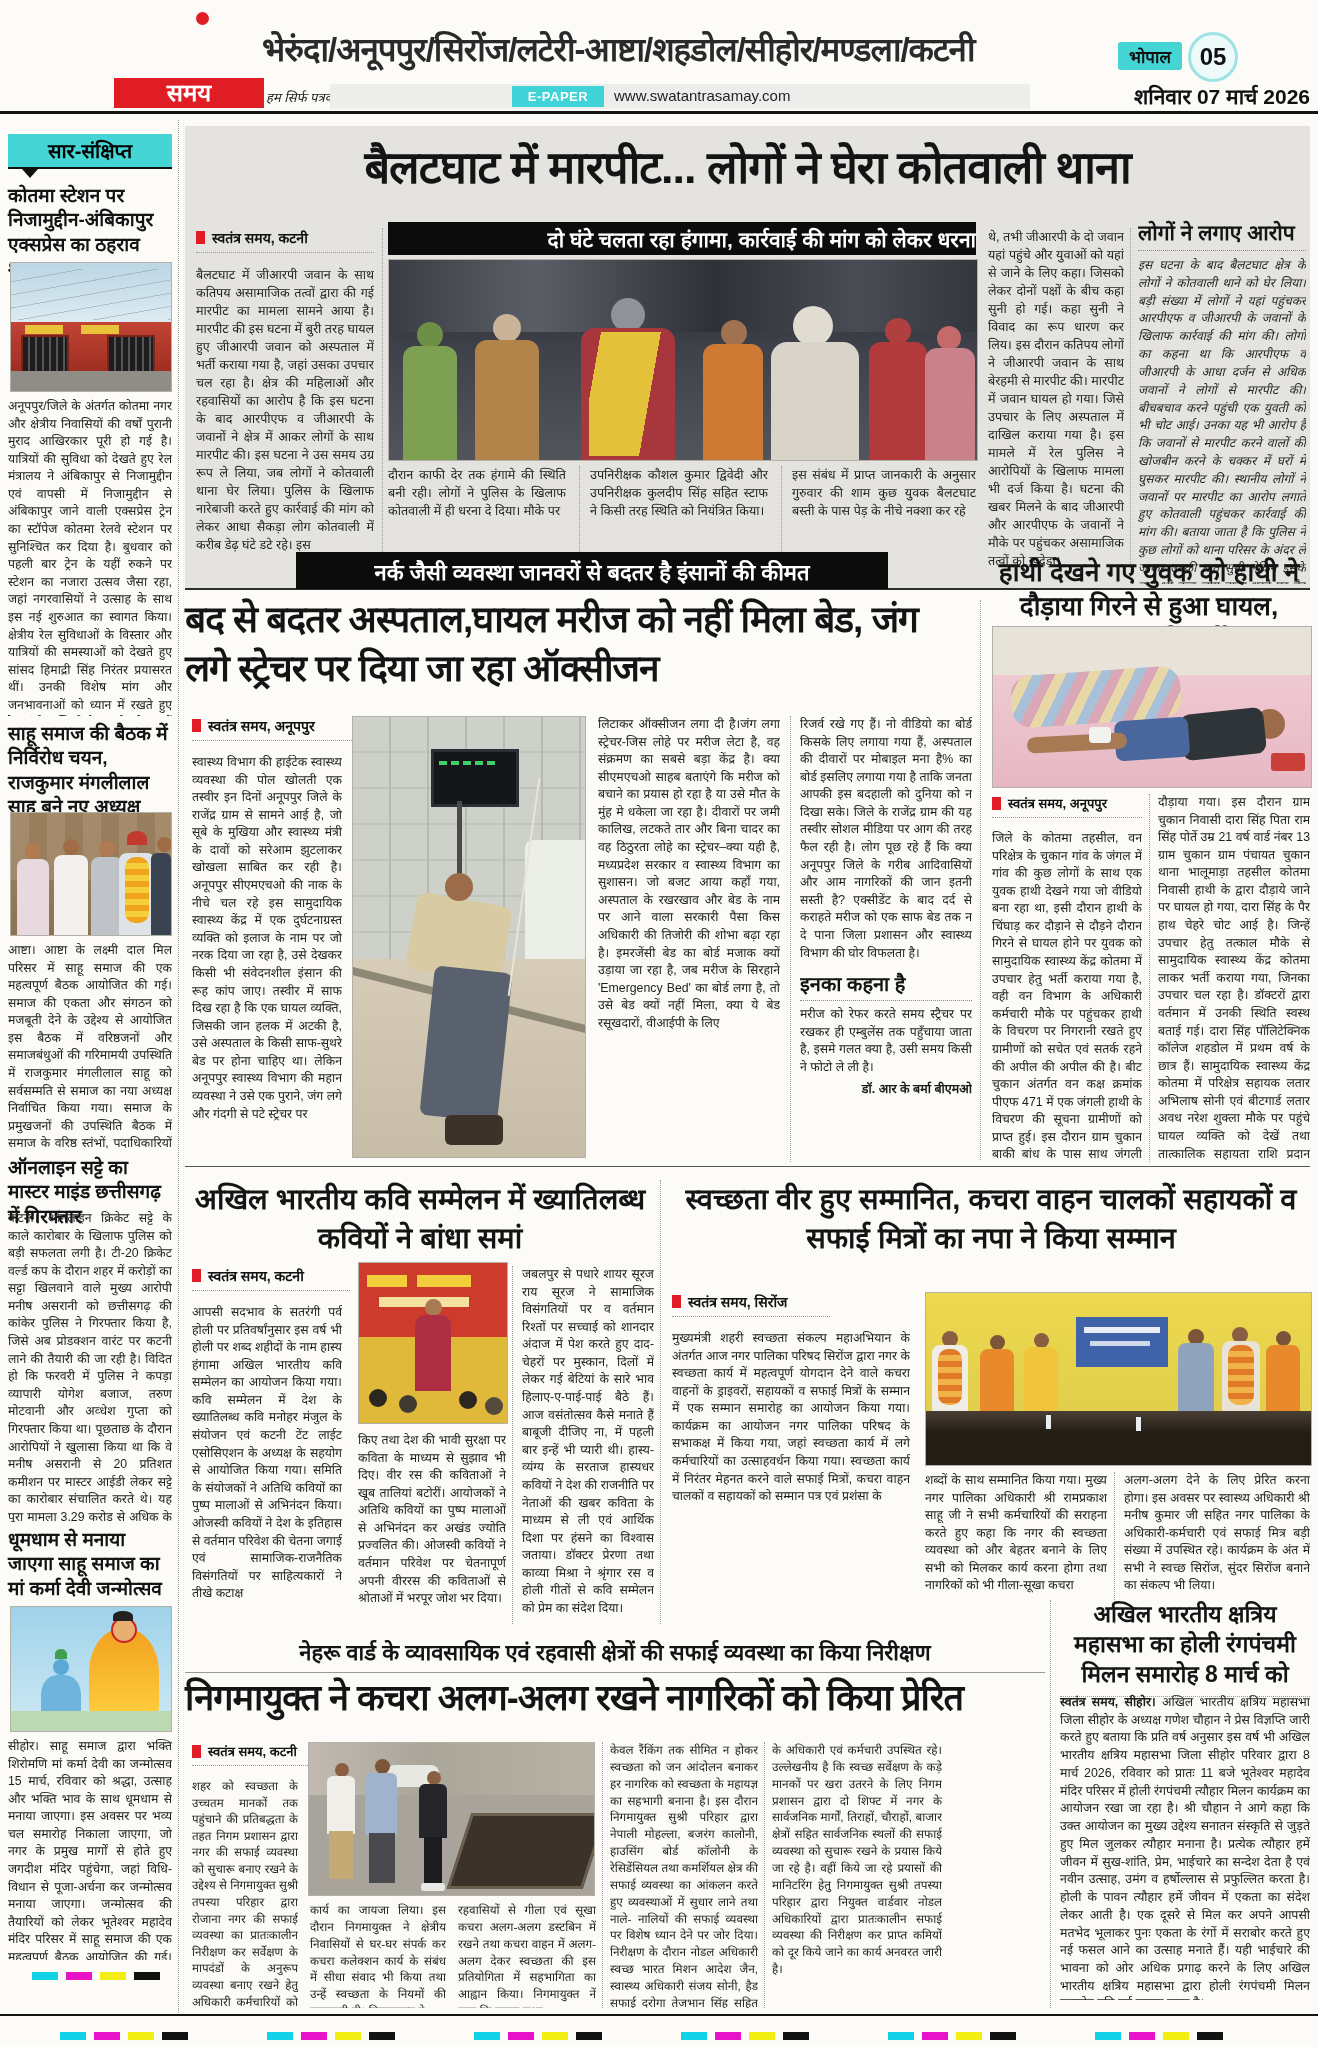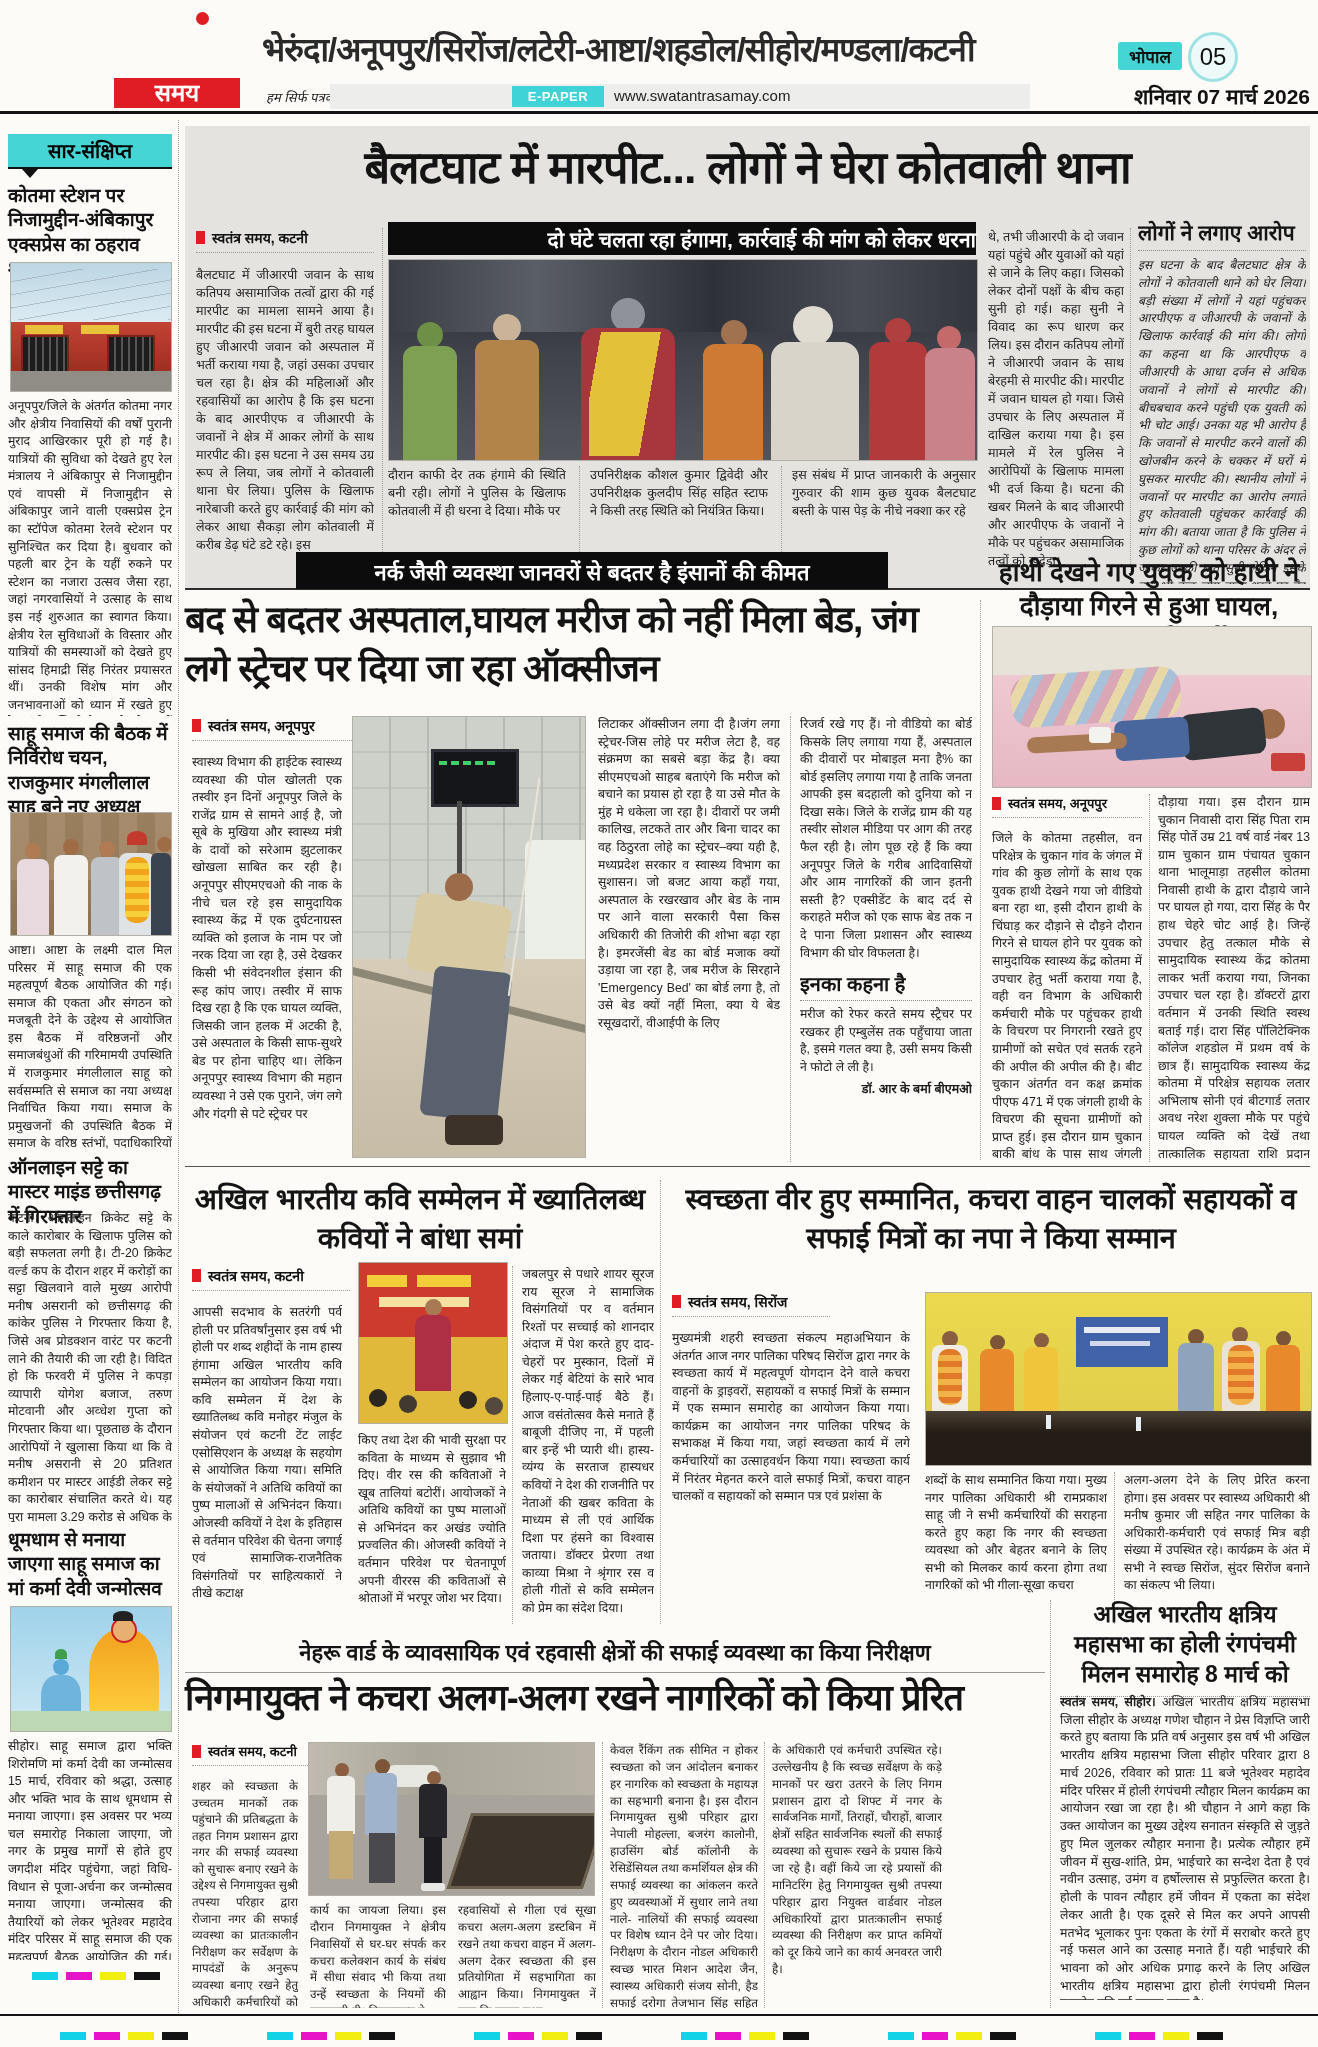--- a/index.html
+++ b/index.html
@@ -19,29 +19,29 @@
   .c-c{background:#12d2e8;} .c-m{background:#e812c8;} .c-y{background:#f2ee12;} .c-k{background:#121212;}
   .quote-box{font-family:"DejaVu Serif","Liberation Serif",serif;font-style:italic;}
 </style>
 </head>
 <body>
 
 <div class="page">
 
   <div class="abs" style="left:0;top:0;width:1318px;height:112px;">
     <div class="abs" style="left:196px;top:12px;width:13px;height:13px;border-radius:50%;background:#e01d25;"></div>
-    <div class="abs" style="left:114px;top:78px;width:126px;height:30px;background:#e01d25;display:flex;align-items:center;justify-content:center;">
+    <div class="abs" style="left:114px;top:78px;width:150px;height:30px;background:#e01d25;display:flex;align-items:center;justify-content:center;">
       <span style="color:#fff;font-weight:800;font-size:24px;line-height:1;">समय</span>
     </div>
     <div class="abs" style="left:262px;top:26px;width:855px;font-size:33px;font-weight:800;color:#2a2a2a;letter-spacing:-1px;white-space:nowrap;overflow:hidden;">भेरुंदा/अनूपपुर/सिरोंज/लटेरी-आष्टा/शहडोल/सीहोर/मण्डला/कटनी</div>
     <div class="abs" style="left:1118px;top:42px;width:64px;height:28px;background:#45d5d5;display:flex;align-items:center;justify-content:center;border-radius:3px;">
       <span style="font-weight:800;font-size:17px;color:#111;">भोपाल</span>
     </div>
     <div class="abs" style="left:1188px;top:32px;width:44px;height:44px;border-radius:50%;background:#eefafa;border:3px solid #9fe2e4;display:flex;align-items:center;justify-content:center;">
-      <span style="font-weight:400;font-size:24px;color:#111;">05</span>
+      <span style="font-weight:700;font-size:24px;color:#111;">05</span>
     </div>
     <div class="abs" style="left:266px;top:88px;width:200px;font-size:13px;font-style:italic;color:#222;">हम सिर्फ पत्रकारिता करते हैं</div>
     <div class="abs" style="left:330px;top:84px;width:700px;height:25px;background:#ededeb;"></div>
     <div class="abs" style="left:512px;top:86px;width:92px;height:21px;background:#3fd2d6;display:flex;align-items:center;justify-content:center;">
       <span style="color:#fff;font-weight:700;font-size:13px;letter-spacing:.5px;">E-PAPER</span>
     </div>
     <div class="abs" style="left:614px;top:87px;width:250px;font-size:15px;color:#222;">www.swatantrasamay.com</div>
     <div class="abs" style="left:1070px;top:82px;width:240px;font-size:21px;font-weight:800;color:#111;text-align:right;">शनिवार 07 मार्च 2026</div>
     <div class="abs" style="left:0;top:111px;width:1318px;border-top:3px solid #141414;"></div>
   </div>

